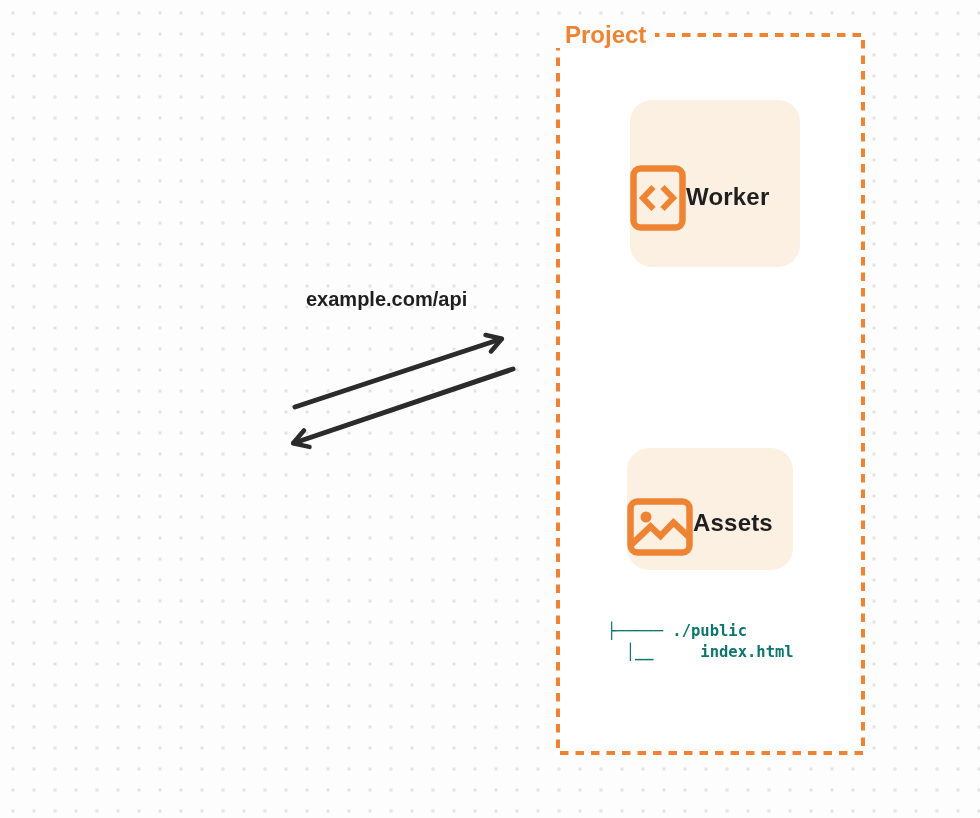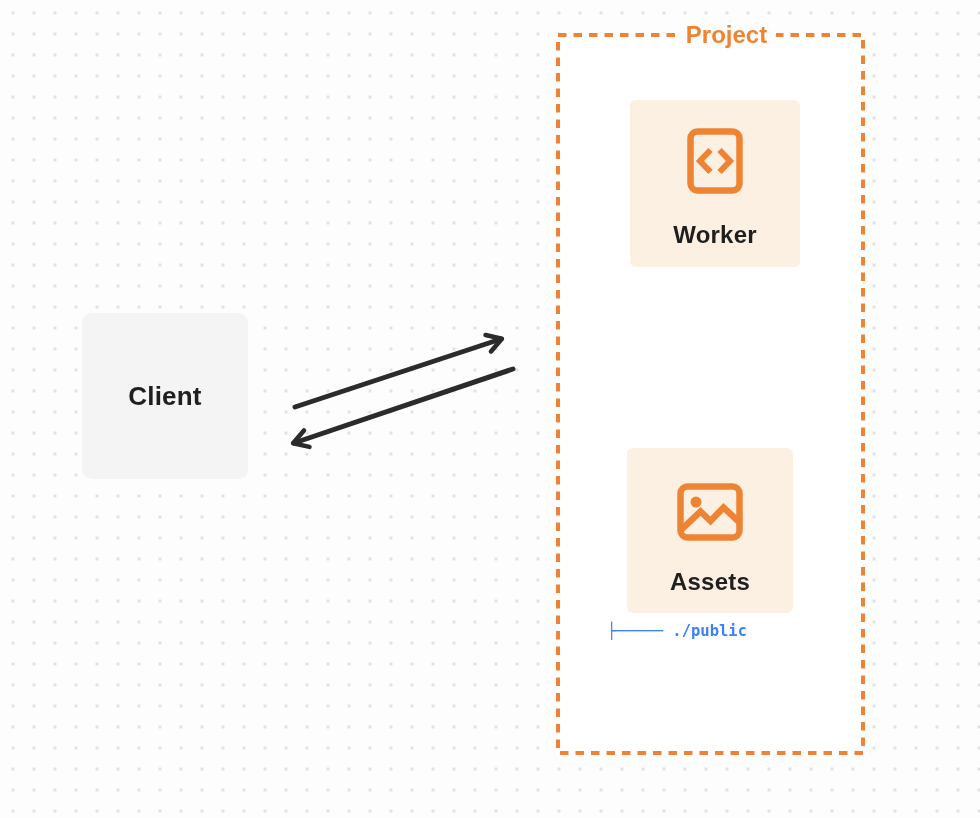--- a/index.html
+++ b/index.html
@@ -49,67 +49,64 @@
     position: absolute; left: 556px; top: 33px;
     width: 309px; height: 722px;
     background: #FFFFFF;
   }
   .project-border {
     position: absolute; left: 0; top: 0;
     width: 100%; height: 100%;
     color: var(--orange, #EE8433);
   }
   .project-label-wrap {
-    position: absolute; left: 16px; top: -11px; width: 100%;
-    text-align: center;
+    position: absolute; left: 0; top: -11px; width: 100%;
   }
   .project-label {
     display: inline-block;
     background: var(--page-bg, #FDFDFD);
     padding: 0 9px;
     font-size: 24px; font-weight: 700; line-height: 26px;
     color: var(--orange, #EE8433);
   }
 
   
   .card {
     position: absolute;
-    border-radius: 6px;
+    border-radius: 22px;
     background: var(--card-bg, #FBF0E1);
-    display: flex; flex-direction: column; align-items: center;
+    display: flex; flex-direction: row; align-items: center;
   }
   .card.worker { left: 74px; top: 67px;  width: 170px; height: 167px; }
-  .card.assets { left: 71px; top: 415px; width: 166px; height: 165px; }
+  .card.assets { left: 71px; top: 415px; width: 166px; height: 122px; }
   .card .icon { color: var(--orange, #EE8433); }
   .card.worker .icon { margin-top: 28px; }
   .card.assets .icon { margin-top: 35px; }
   .card-label {
     margin-top: 27px;
     font-size: 24px; font-weight: 700;
     color: var(--ink, #1F1F1F); letter-spacing: .2px;
   }
 
   
   .tree {
     position: absolute; left: 51px; top: 588px;
     font-family: "DejaVu Sans Mono", monospace;
     font-size: 15.5px; font-weight: 700; line-height: 21px;
-    color: #3b82f6;
+    color: #0f766e;
   }
   .tree-line { white-space: pre; }
 </style>
 </head>
 <body>
 
 <div id="canvas">
 
-  <div class="client-box">
-    <span class="node-label">Client</span>
-  </div>
 
+  <div class="request-label">example.com/api</div>
 
   <svg class="arrows" width="250" height="135" viewBox="0 0 250 135" fill="none">
     <defs>
       <marker id="ah" viewBox="0 0 12 12" refX="9.5" refY="6" markerWidth="4.6" markerHeight="4.6" orient="auto">
         <path d="M2.5 1.5 L10 6 L2.5 10.5" fill="none" stroke="currentColor" stroke-width="2.4" stroke-linecap="round" stroke-linejoin="round"></path>
       </marker>
     </defs>
     <line x1="15" y1="82" x2="221" y2="14" stroke="currentColor" stroke-width="5" stroke-linecap="round" marker-end="url(#ah)"></line>
     <line x1="233" y1="44" x2="14" y2="118" stroke="currentColor" stroke-width="5" stroke-linecap="round" marker-end="url(#ah)"></line>
   </svg>
@@ -142,16 +139,17 @@
         </defs>
         <rect x="3.5" y="3.5" width="59" height="51" rx="7" stroke="currentColor" stroke-width="6.5"></rect>
         <circle cx="19" cy="19" r="5.5" fill="currentColor"></circle>
         <path d="M2 49 L23.5 28.5 L33.5 38 L46.5 24.5 L64 41" stroke="currentColor" stroke-width="6.5" clip-path="url(#imgclip)"></path>
       </svg>
       <div class="card-label">Assets</div>
     </div>
 
     <div class="tree">
       <div class="tree-line">├───── ./public</div>
+      <div class="tree-line">  │__     index.html</div>
     </div>
 
   </div>
 </div>
 
 </body></html>

